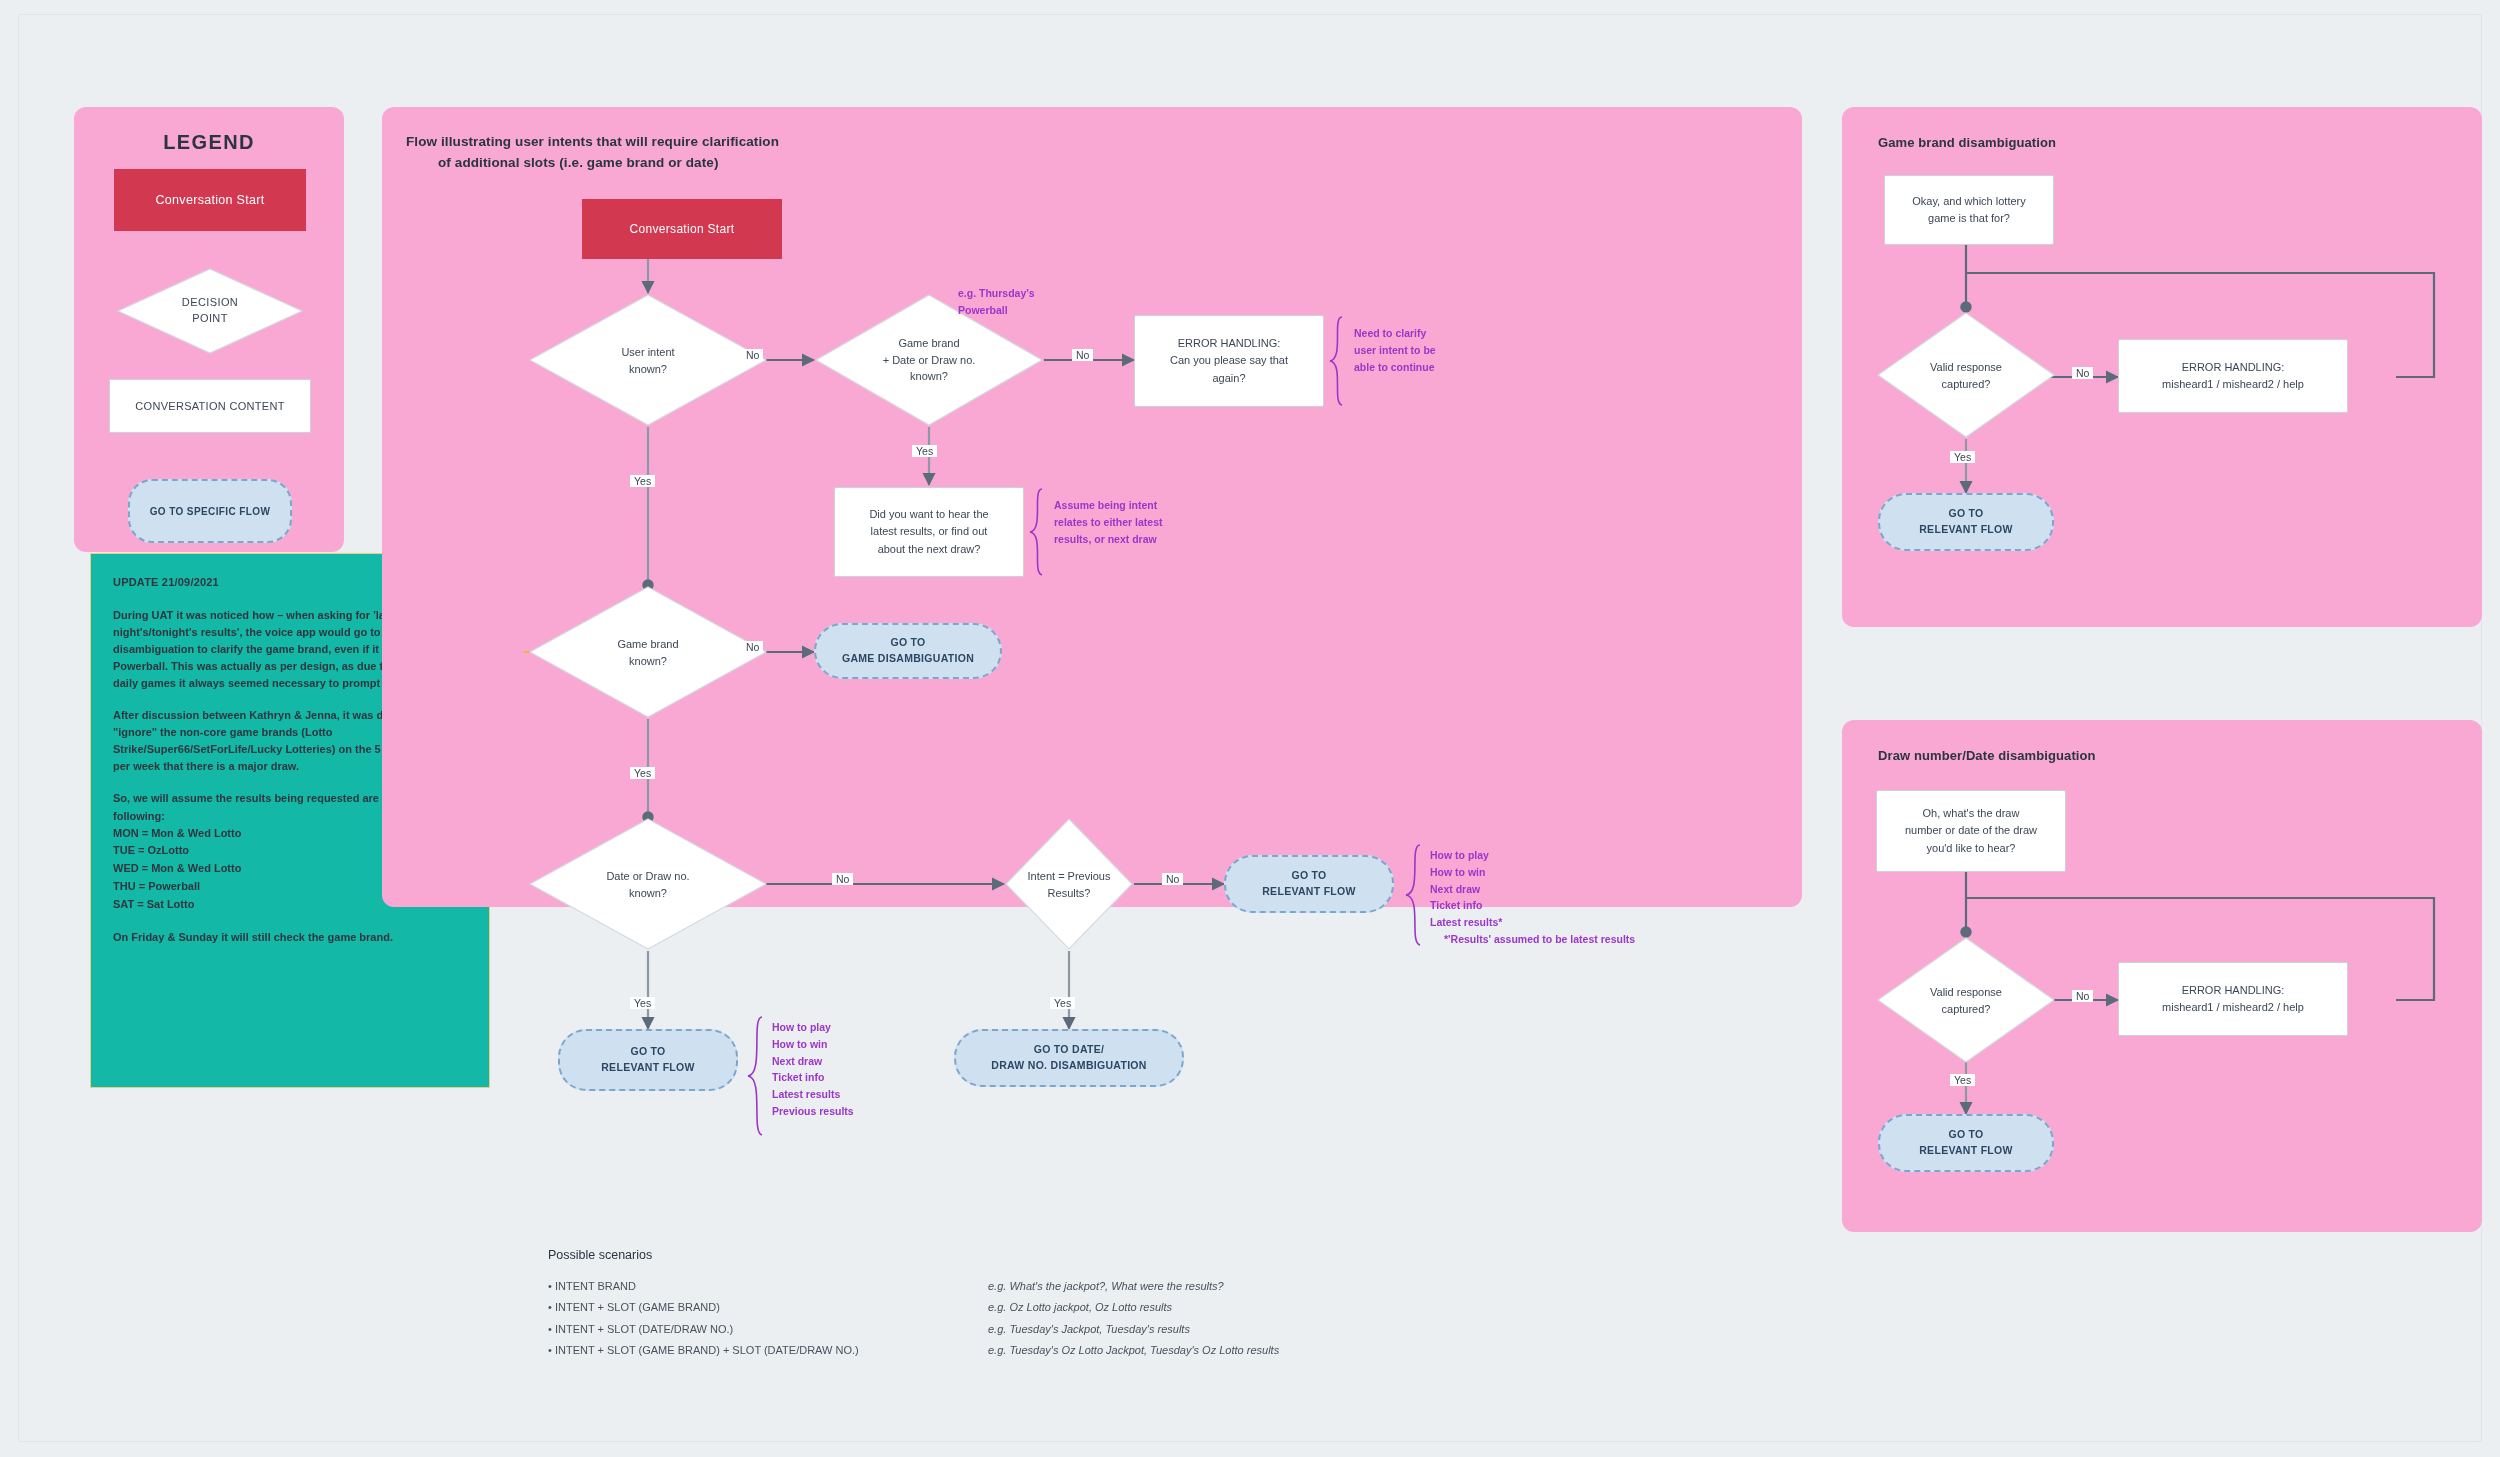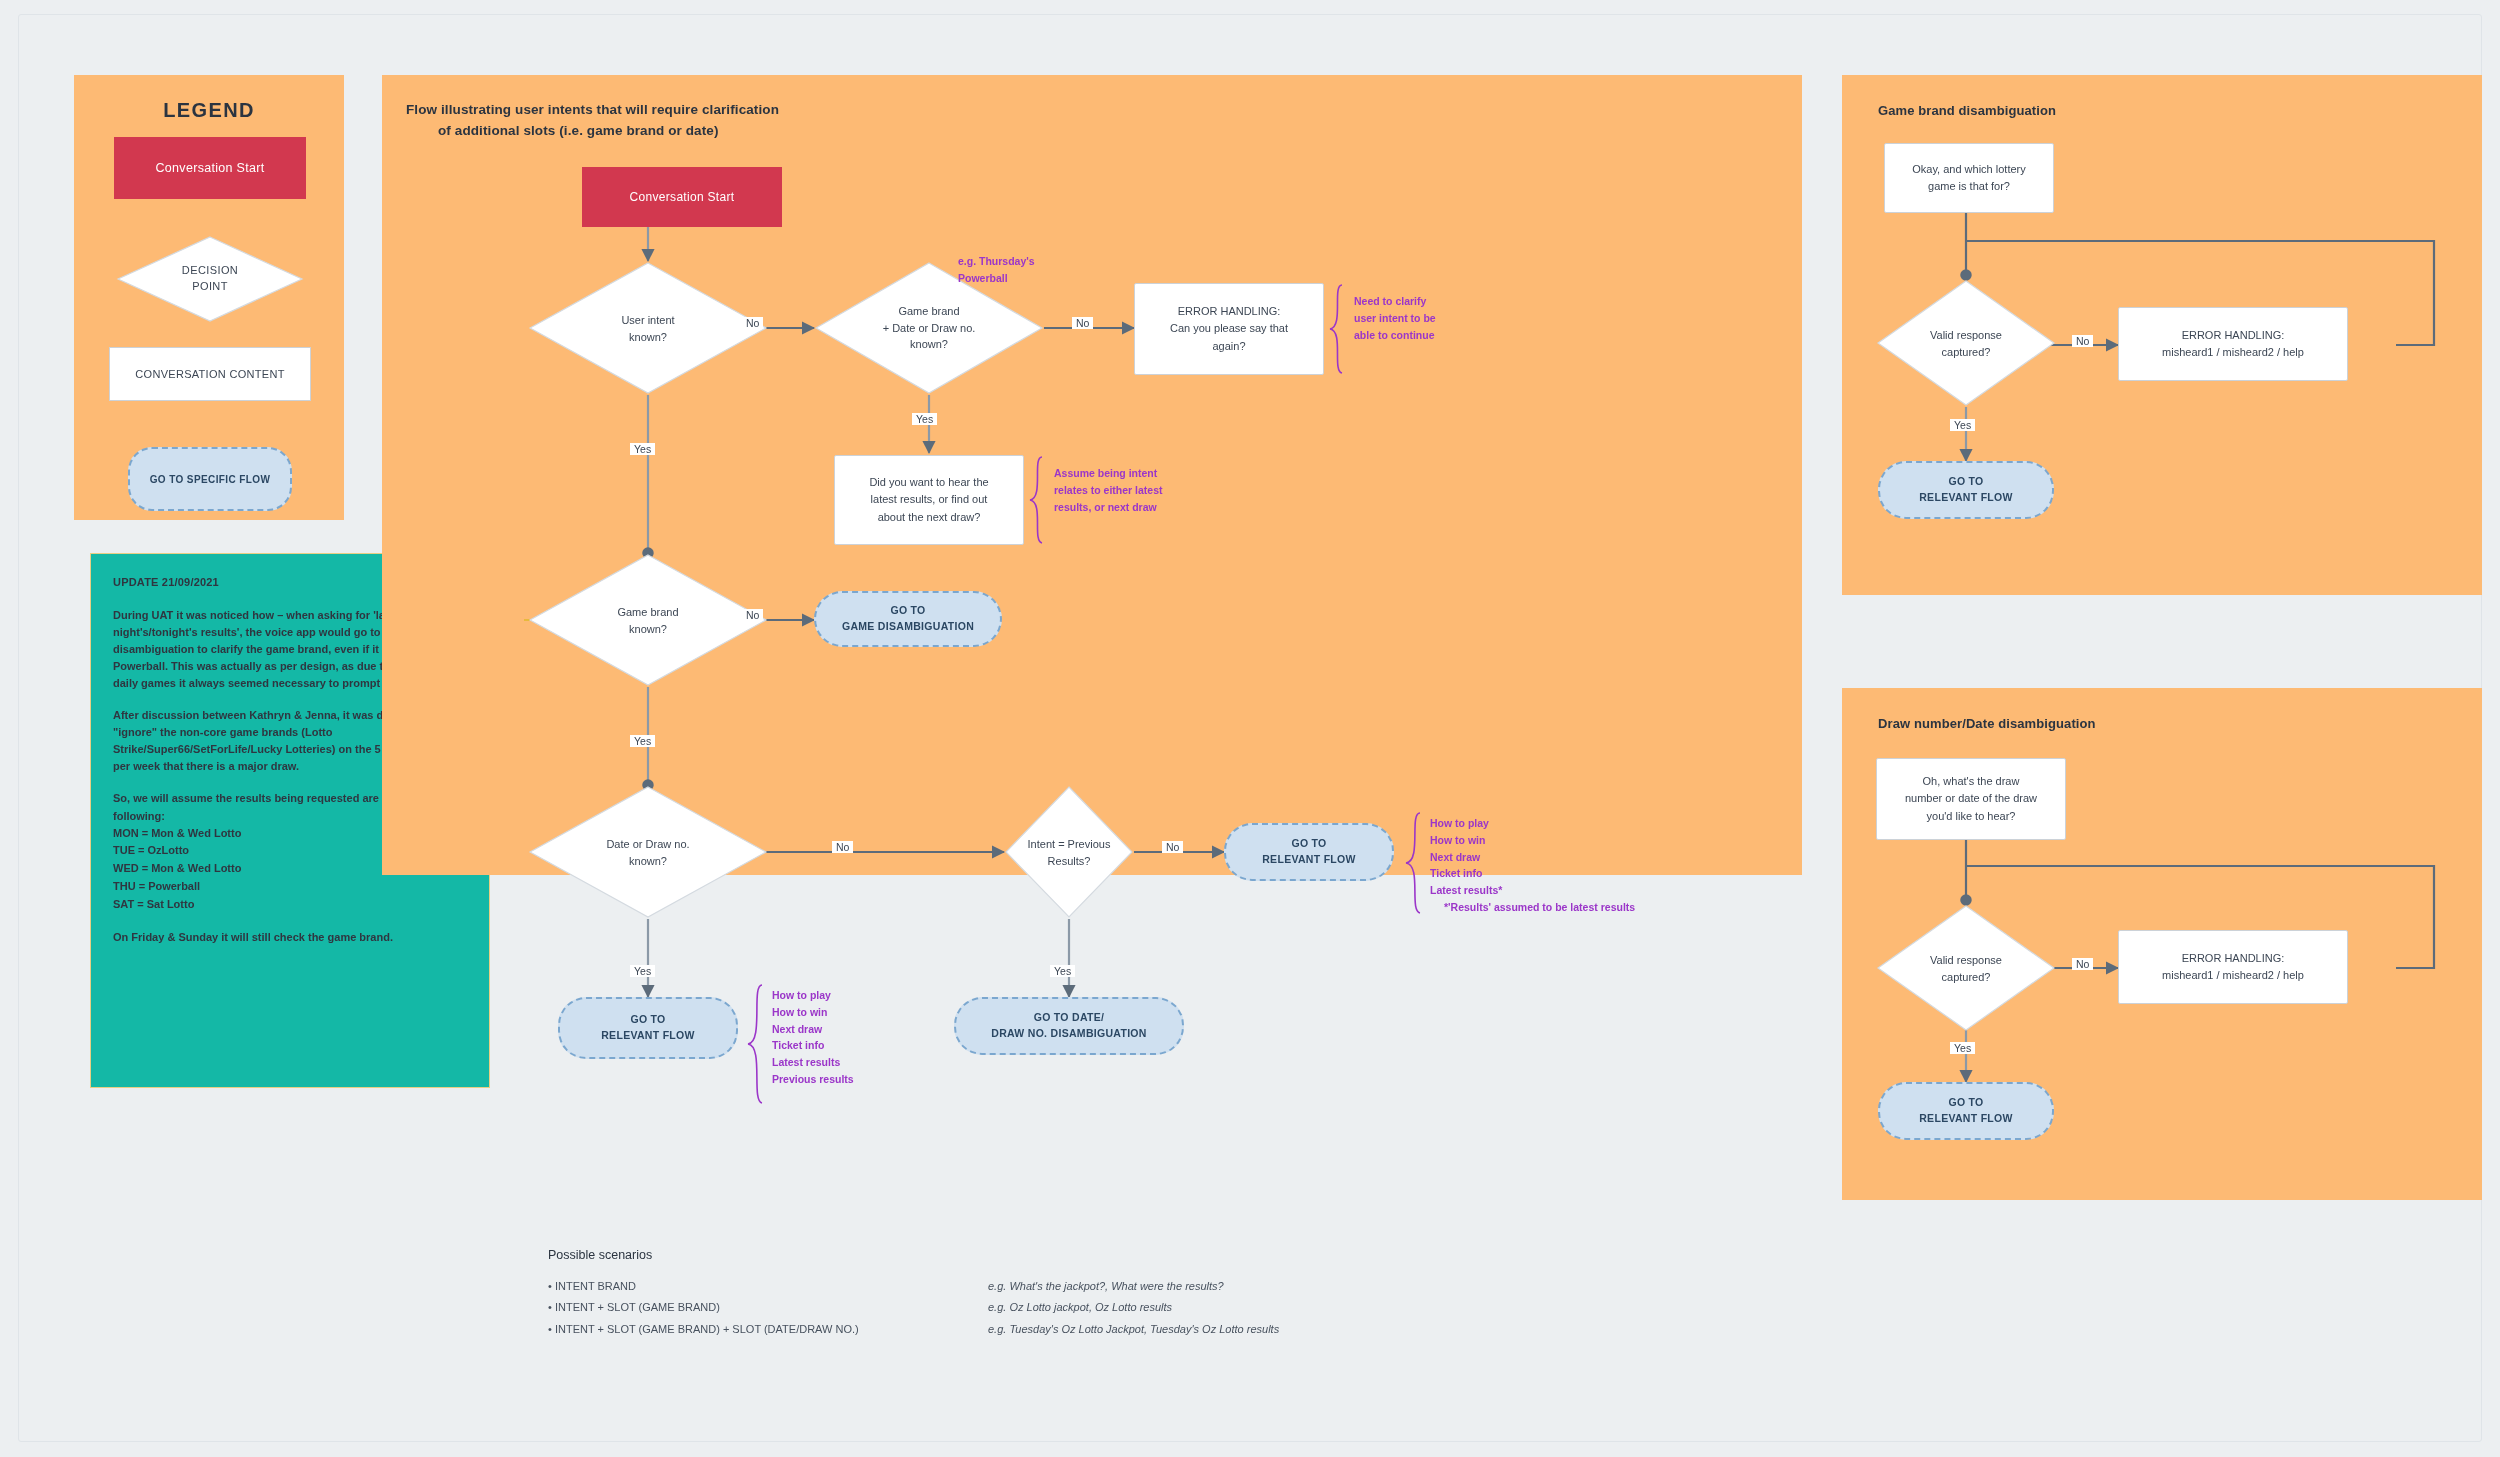--- a/index.html
+++ b/index.html
@@ -17,22 +17,23 @@
   .outer-frame {
     position: absolute;
     left: 18px; top: 14px;
     width: 2464px; height: 1428px;
     border: 1px solid #dfe4e8;
     border-radius: 3px;
     background: #eceff1;
   }
   .panel {
     position: absolute;
-    background: #fdba74;
-    border-radius: 0;
+    background: #f9a8d4;
+    border-radius: 12px;
+    margin-top: 32px;
   }
 
   
   #legend-panel { left: 74px; top: 75px; width: 270px; height: 445px; }
   #legend-title {
     position: absolute; top: 24px; left: 0; width: 100%;
     text-align: center;
     font-size: 20px; font-weight: bold; letter-spacing: 1.4px;
     color: #2b3440;
   }
@@ -505,17 +506,21 @@
     <div class="sc-title">Possible scenarios</div>
     <div class="sc-row">
       <div class="sc-left">• INTENT BRAND</div>
       <div class="sc-right">e.g. What's the jackpot?, What were the results?</div>
     </div>
     <div class="sc-row">
       <div class="sc-left">• INTENT + SLOT (GAME BRAND)</div>
       <div class="sc-right">e.g. Oz Lotto jackpot, Oz Lotto results</div>
     </div>
     <div class="sc-row">
+      <div class="sc-left">• INTENT + SLOT (DATE/DRAW NO.)</div>
+      <div class="sc-right">e.g. Tuesday's Jackpot, Tuesday's results</div>
+    </div>
+    <div class="sc-row">
       <div class="sc-left">• INTENT + SLOT (GAME BRAND)  + SLOT (DATE/DRAW NO.)</div>
       <div class="sc-right">e.g. Tuesday's Oz Lotto Jackpot, Tuesday's Oz Lotto results</div>
     </div>
   </div>
 </div>
 
 </body></html>

